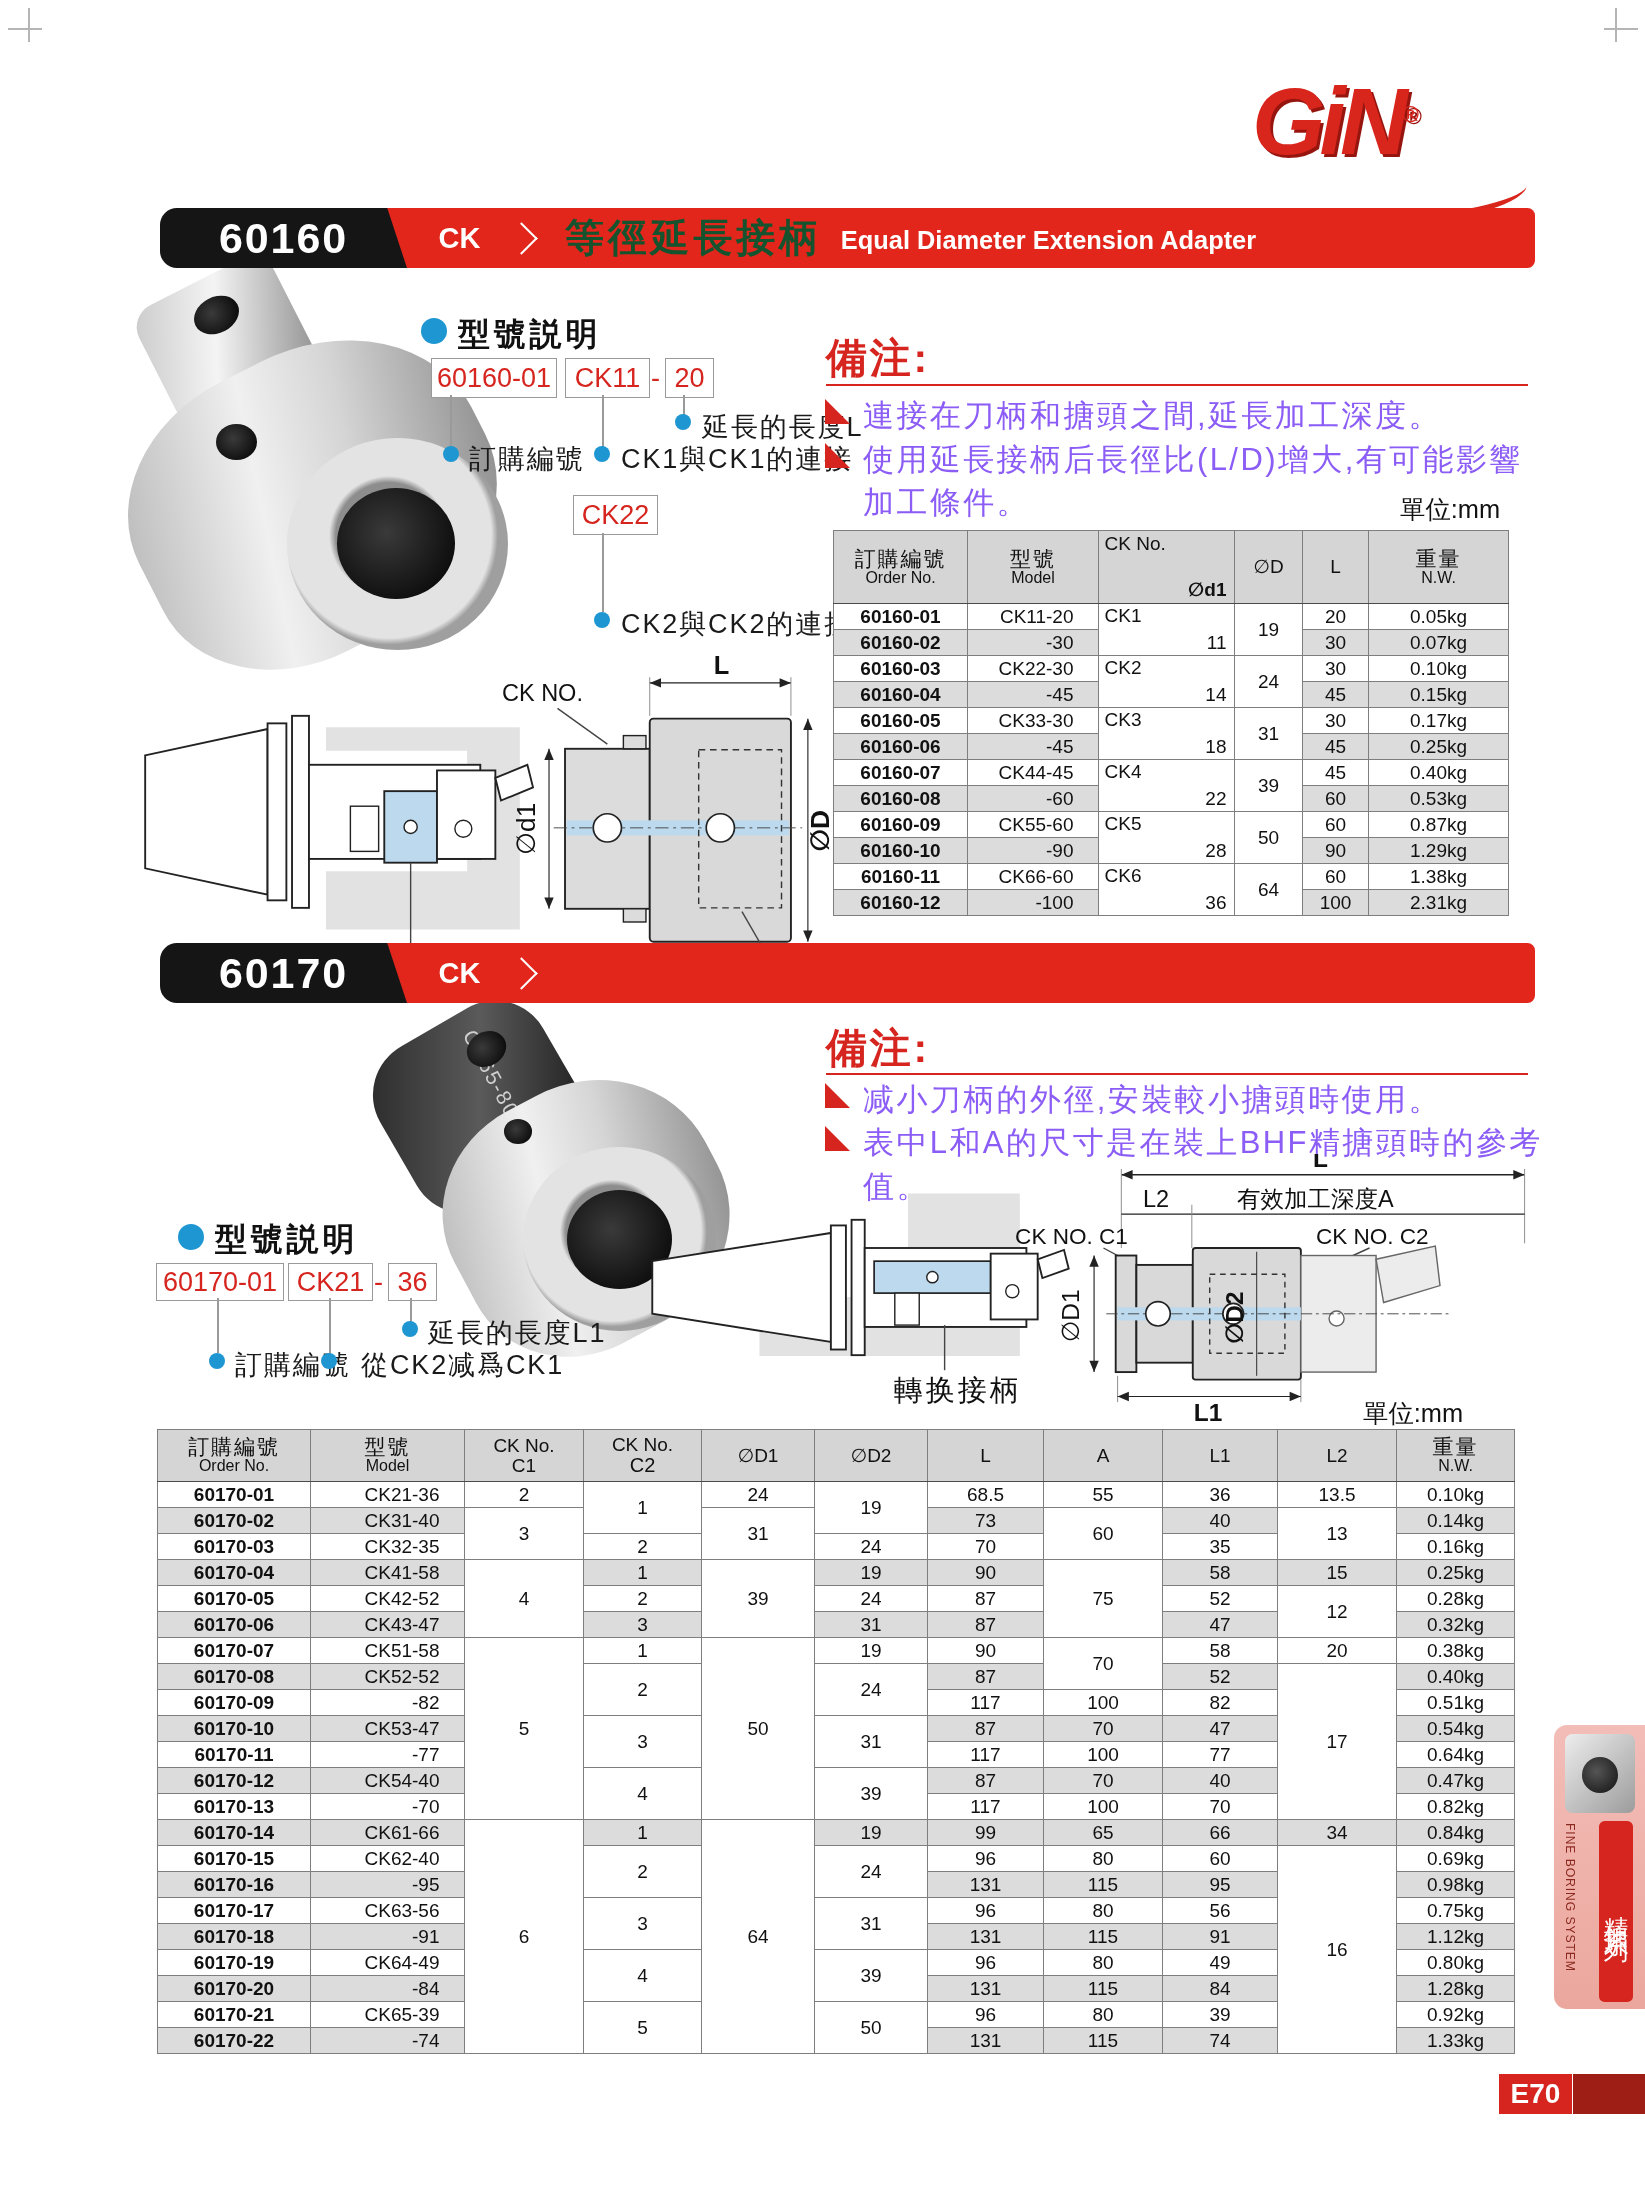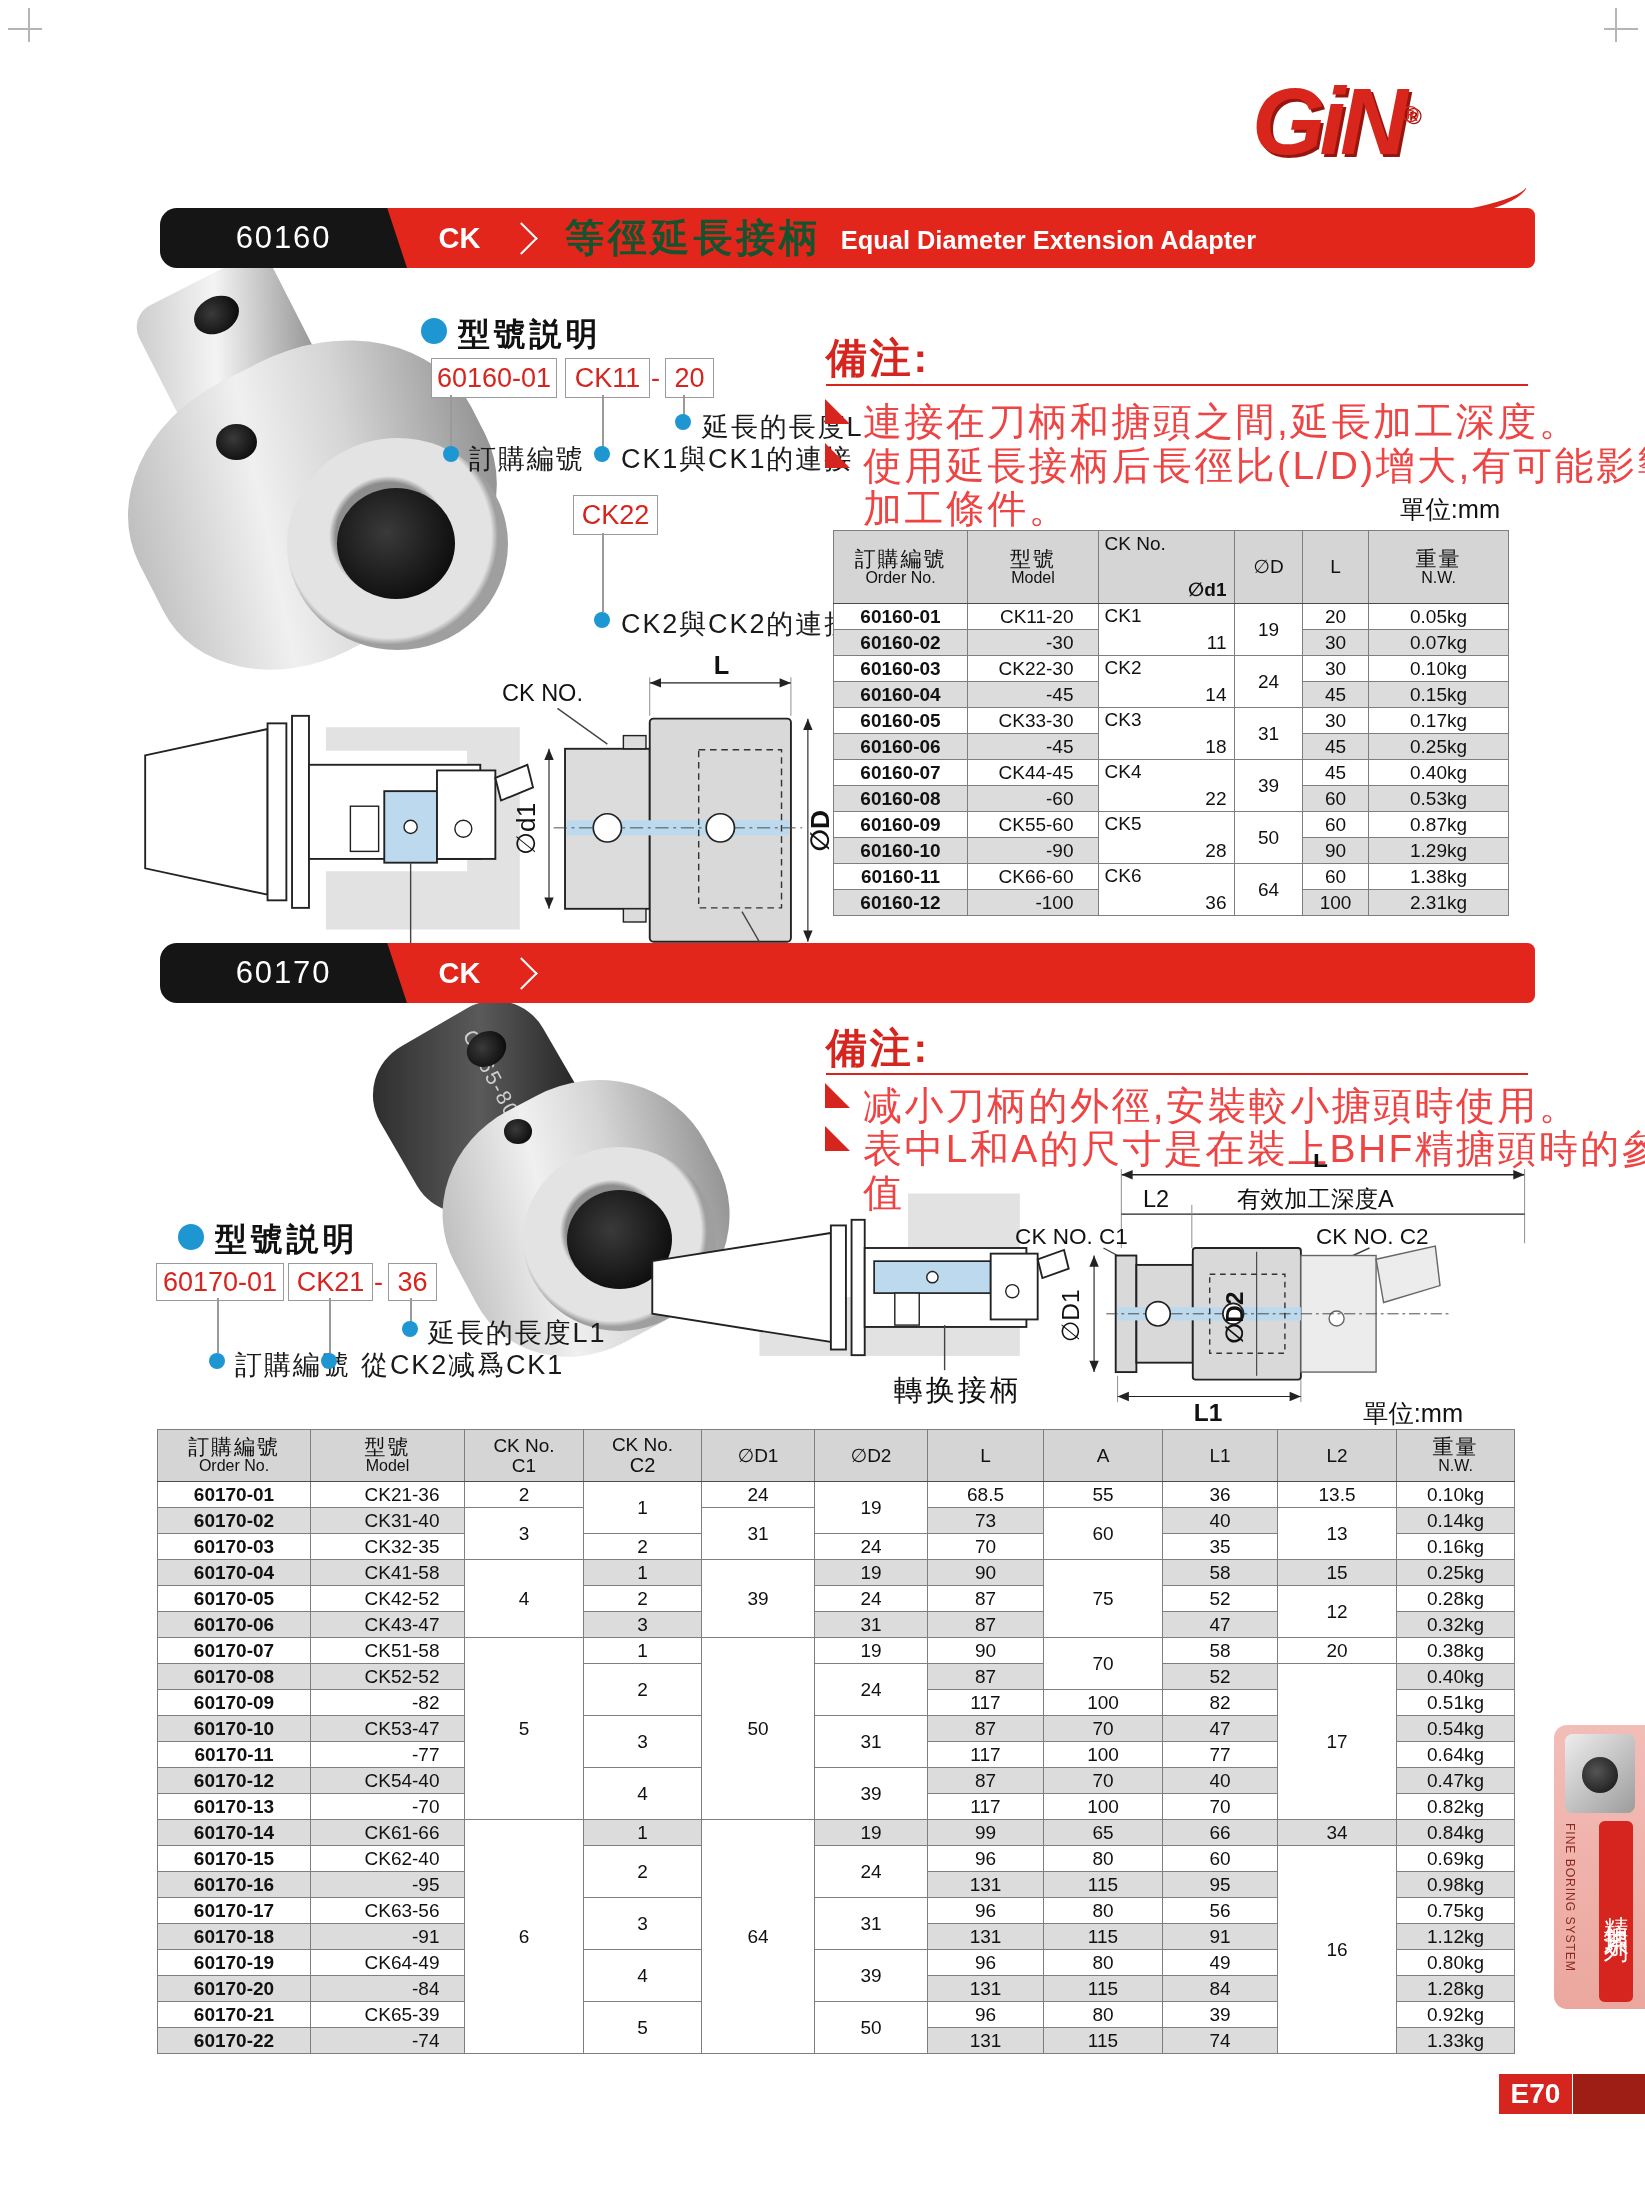--- a/index.html
+++ b/index.html
@@ -15,21 +15,21 @@
              text-shadow:2.8px 2.8px 0 #97150f;letter-spacing:-5.6px;line-height:1;}
   .logo-reg{font-size:22.6px;font-weight:bold;color:#d9261c;vertical-align:super;font-style:normal;}
   .logo-swoosh{position:absolute;border-bottom:8.5px solid #d9261c;border-radius:50%;}
 
   
   .bar{position:absolute;left:160px;width:1375px;height:60px;}
   .bar .red{position:absolute;left:212px;right:0;top:0;bottom:0;background:#e2261c;border-radius:0 7.5px 7.5px 0;}
   .bar .black{position:absolute;left:0;top:0;width:247px;height:60px;background:#151515;
               border-radius:17px 0 0 17px;clip-path:polygon(0 0,92% 0,100% 100%,0 100%);
               display:flex;align-items:center;justify-content:center;}
-  .bar .code{color:#fff;font-size:31px;font-weight:normal;letter-spacing:1.9px;}
+  .bar .code{color:#fff;font-size:43px;font-weight:bold;letter-spacing:1.9px;}
   .bar .tag{position:absolute;left:262px;top:0;height:60px;width:75px;display:flex;align-items:center;
             justify-content:center;color:#fff;font-size:29px;font-weight:bold;}
   .chev{position:absolute;left:350px;top:19px;width:21px;height:21px;
         border-top:2.8px solid #fff;border-right:2.8px solid #fff;transform:rotate(45deg);}
   .bar .titles{position:absolute;left:405px;top:0;height:60px;display:flex;align-items:center;gap:19px;}
   .title-zh{color:#14532d;font-size:39px;font-weight:bold;letter-spacing:3.8px;white-space:nowrap;}
   .title-en{color:#fff;font-size:25.4px;font-weight:bold;white-space:nowrap;padding-top:5.6px;}
 
   
   .bluedot{position:absolute;border-radius:50%;background:#1e96d2;}
@@ -37,21 +37,21 @@
   .specbox{position:absolute;border:1.9px solid #9a9a9a;color:#d6251f;font-size:27px;
            display:flex;align-items:center;justify-content:center;background:#fff;}
   .specdash{position:absolute;color:#d6251f;font-size:27px;}
   .vline{position:absolute;width:1.9px;background:#9a9a9a;}
   .speclab{position:absolute;font-size:27px;color:#1a1a1a;letter-spacing:1.9px;white-space:nowrap;}
 
   
   .notes-h{position:absolute;color:#d6251f;font-size:41px;font-weight:bold;letter-spacing:2.8px;}
   .notes-line{position:absolute;height:1.9px;background:#d6251f;}
   .tri{position:absolute;width:0;height:0;border-bottom:25.4px solid #d6251f;border-right:25.4px solid transparent;}
-  .note-t{position:absolute;font-size:39px;color:#ef4444;letter-spacing:2.4px;white-space:nowrap;}
+  .note-t{position:absolute;font-size:31px;color:#8b5cf6;letter-spacing:2.4px;white-space:nowrap;}
   .unit{position:absolute;font-size:25.4px;color:#111;}
 
   
   .ph{position:absolute;}
   .cyl-s{background:linear-gradient(115deg,#c9c9c9,#f4f4f4 45%,#8f8f8f);border-radius:24.5px;}
   .cyl-b{background:linear-gradient(105deg,#b5b5b5,#f0f0f0 38%,#d5d5d5 60%,#868686);border-radius:42% 46% 44% 40%;}
   .hole{background:radial-gradient(circle at 42% 40%,#3a3a3a,#0e0e0e 75%);border-radius:50%;}
   .face{background:radial-gradient(circle at 46% 46%,#8d8d8d 0 32%,#e3e3e3 36% 62%,#9f9f9f 66%);border-radius:50%;}
   .cap-d{background:linear-gradient(120deg,#262626,#5a5a5a 50%,#161616);border-radius:30%;}
   .marking{position:absolute;color:#cfcfcf;font-size:21px;letter-spacing:1.9px;transform:rotate(62deg);}

